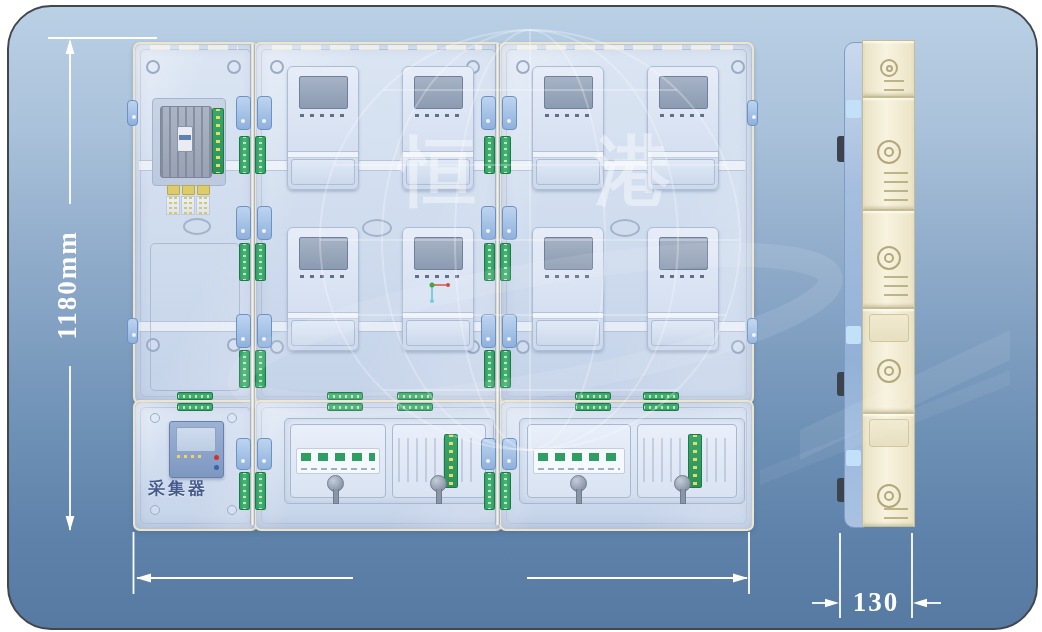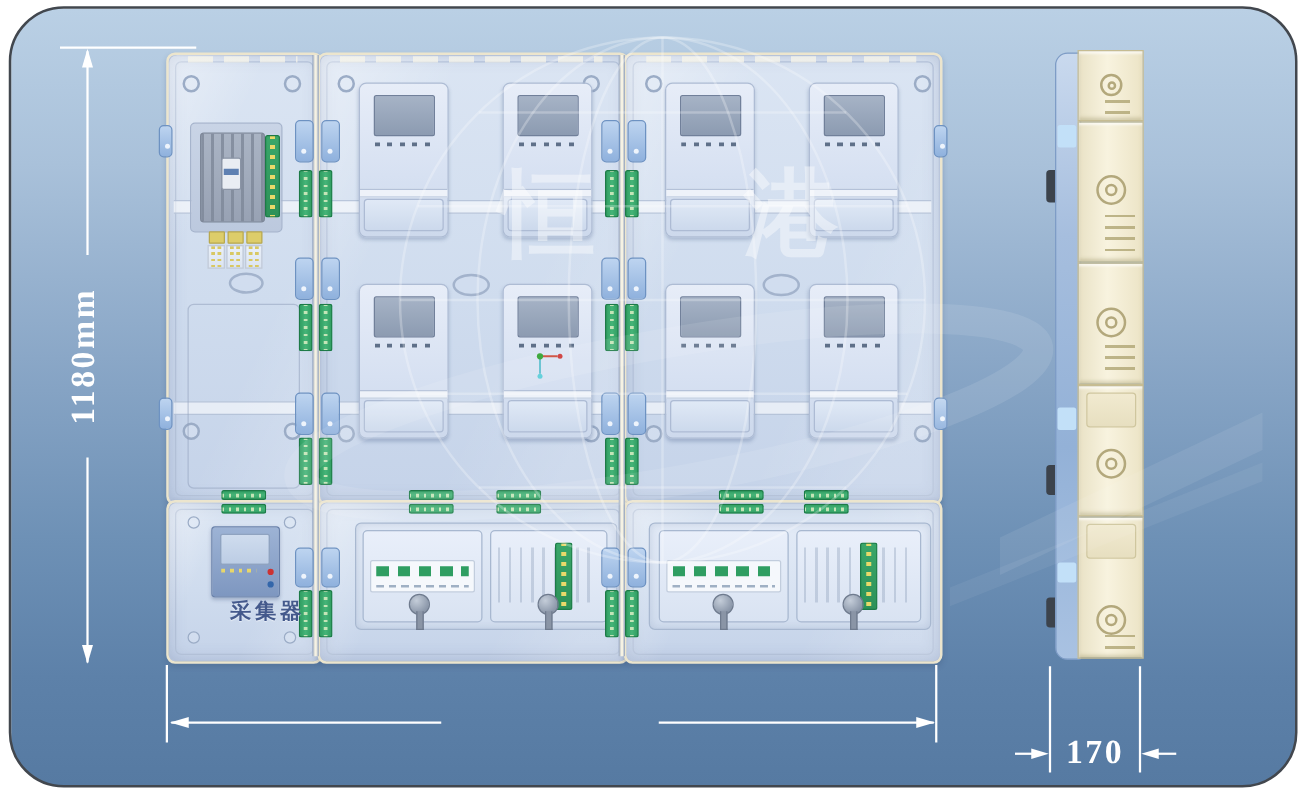--- a/index.html
+++ b/index.html
@@ -81,21 +81,21 @@
   .faint{position:absolute;z-index:4;border:1px solid rgba(148,162,190,.55);border-radius:5px;}
 
   
   .collector{position:absolute;z-index:5;background:linear-gradient(180deg,#9db3d5,#7e97c0);
              border:1px solid #6880a9;border-radius:3px;box-shadow:0 2px 3px rgba(60,80,120,.3);}
   .c-screen{position:absolute;left:6px;top:5px;width:38px;height:23px;background:linear-gradient(180deg,#cfdcee,#bccde4);
             border:1px solid #8fa3c0;border-radius:2px;}
   .c-leds{position:absolute;left:7px;top:33px;width:28px;height:3px;
           background:repeating-linear-gradient(90deg,#e8d76a 0 3px,rgba(0,0,0,0) 3px 7px);}
   .dot{position:absolute;z-index:6;width:5px;height:5px;border-radius:50%;}
-  .c-label{position:absolute;z-index:6;text-align:right;font-family:"Liberation Serif","DejaVu Serif",serif;
+  .c-label{position:absolute;z-index:6;text-align:left;font-family:"Liberation Serif","DejaVu Serif",serif;
            font-weight:bold;color:#44598c;font-size:17px;letter-spacing:3px;text-shadow:0 1px 1px rgba(255,255,255,.6);}
 
   
   .tray{position:absolute;z-index:4;background:linear-gradient(180deg,#e3ebf7,#d2deef);
         border:1px solid #a8b8d0;border-radius:5px;box-shadow:inset 0 0 8px rgba(90,110,150,.2);}
   .sub{position:absolute;z-index:5;background:linear-gradient(180deg,#e9effa,#d9e3f2);
        border:1px solid #a8b8d0;border-radius:4px;}
   .tstrip{position:absolute;z-index:6;background:#f5f8fc;border:1px solid #c2cddd;border-radius:2px;}
   .tdash{position:absolute;left:4px;top:4px;right:4px;height:8px;
          background:repeating-linear-gradient(90deg,#2f9e62 0 10px,rgba(0,0,0,0) 10px 17px);}
@@ -401,15 +401,15 @@
     <g fill="#ffffff">
       <polygon points="70,39 65.6,54 74.4,54"></polygon>
       <polygon points="70,531 65.6,516 74.4,516"></polygon>
       <polygon points="136,578 151,573.6 151,582.4"></polygon>
       <polygon points="748,578 733,573.6 733,582.4"></polygon>
       <polygon points="839,603 825,598.8 825,607.2"></polygon>
       <polygon points="913,603 927,598.8 927,607.2"></polygon>
     </g>
   </svg>
   <div class="dimtext rot" style="left:67px;top:285px;font-size:27px;">1180mm</div>
-  <div class="dimtext" style="left:876px;top:602px;font-size:27px;">170</div>
+  <div class="dimtext" style="left:876px;top:602px;font-size:27px;">130</div>
 
 </div>
 
 </body></html>

